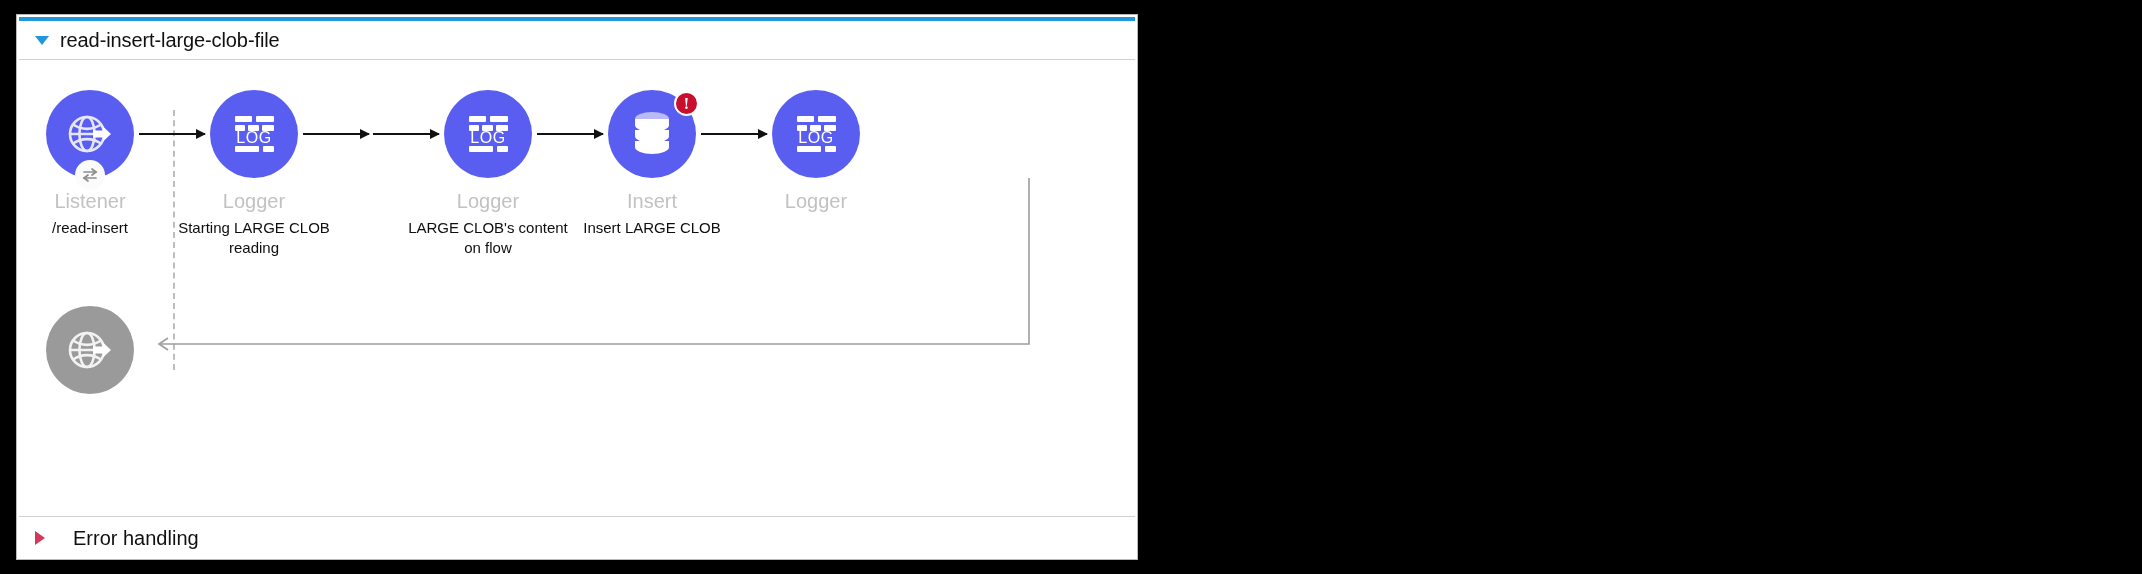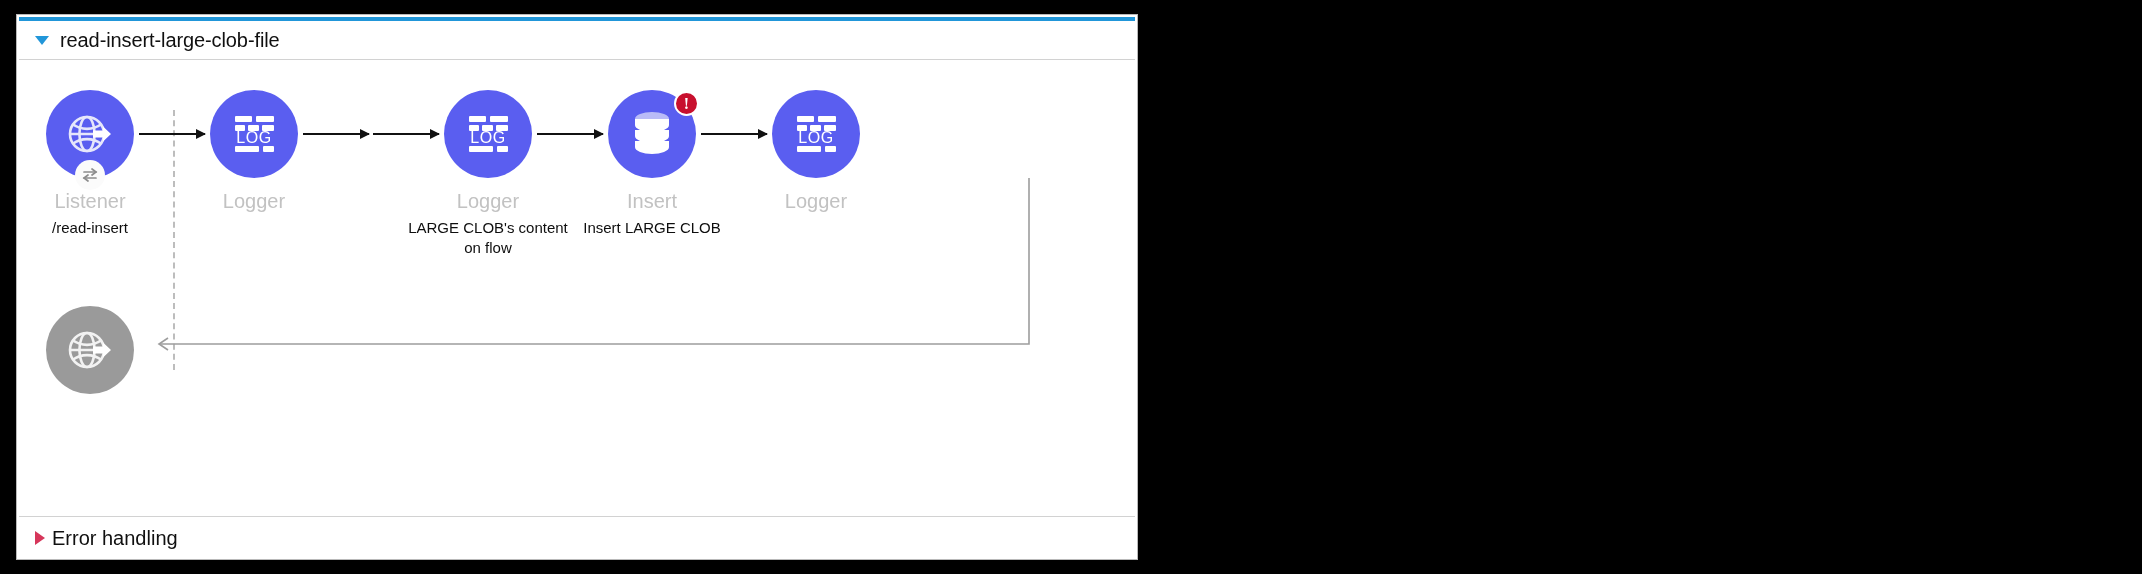--- a/index.html
+++ b/index.html
@@ -180,21 +180,21 @@
     justify-content: center;
   }
   #return-path { position: absolute; left: 0; top: 0; pointer-events: none; }
 
   
   #flow-footer {
     height: 42px;
     display: flex;
     align-items: center;
     padding-left: 18px;
-    gap: 7px;
+    gap: 28px;
     flex: none;
   }
   #footer-label {
     font-size: 20px;
     color: #101010;
   }
 </style>
 </head>
 <body>
 
@@ -260,20 +260,21 @@
                 <rect x="9" y="19" width="10" height="6" rx="1"></rect>
                 <rect x="22" y="19" width="11" height="6" rx="1"></rect>
                 <rect x="36" y="19" width="12" height="6" rx="1"></rect>
                 <rect x="9" y="40" width="24" height="6" rx="1"></rect>
                 <rect x="37" y="40" width="11" height="6" rx="1"></rect>
               </g>
               <text x="28" y="37" text-anchor="middle" fill="#ffffff" font-family="Liberation Sans, sans-serif" font-size="16" letter-spacing="0.5">LOG</text>
             </svg>
           </div>
           <div class="node-kind">Logger</div>
+          <div class="node-label">Starting LARGE CLOB reading</div>
         </div>
 
         <div class="arrow">
             <div class="arrow-line"></div>
           </div>
 
 
         <div class="arrow">
             <div class="arrow-line"></div>
           </div>

